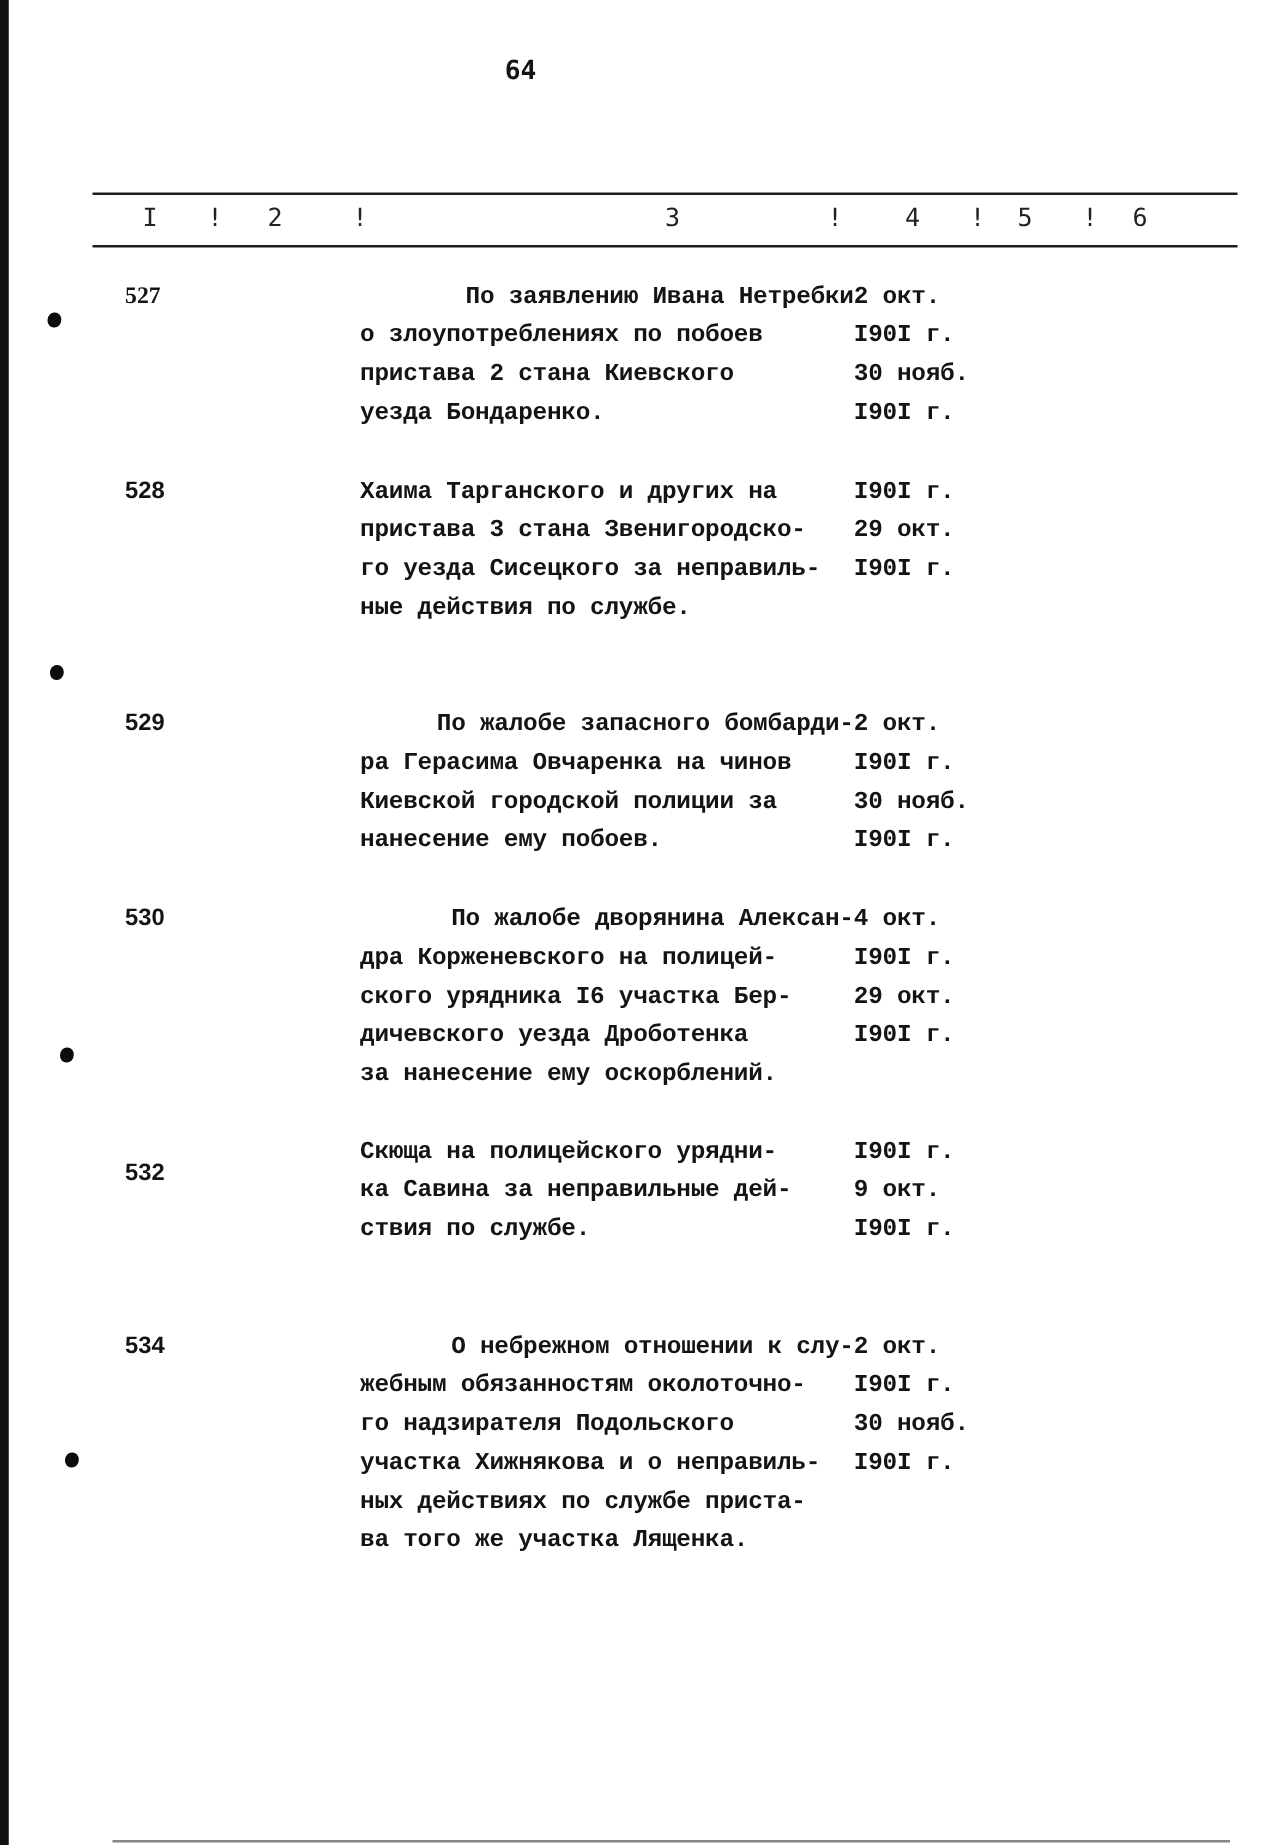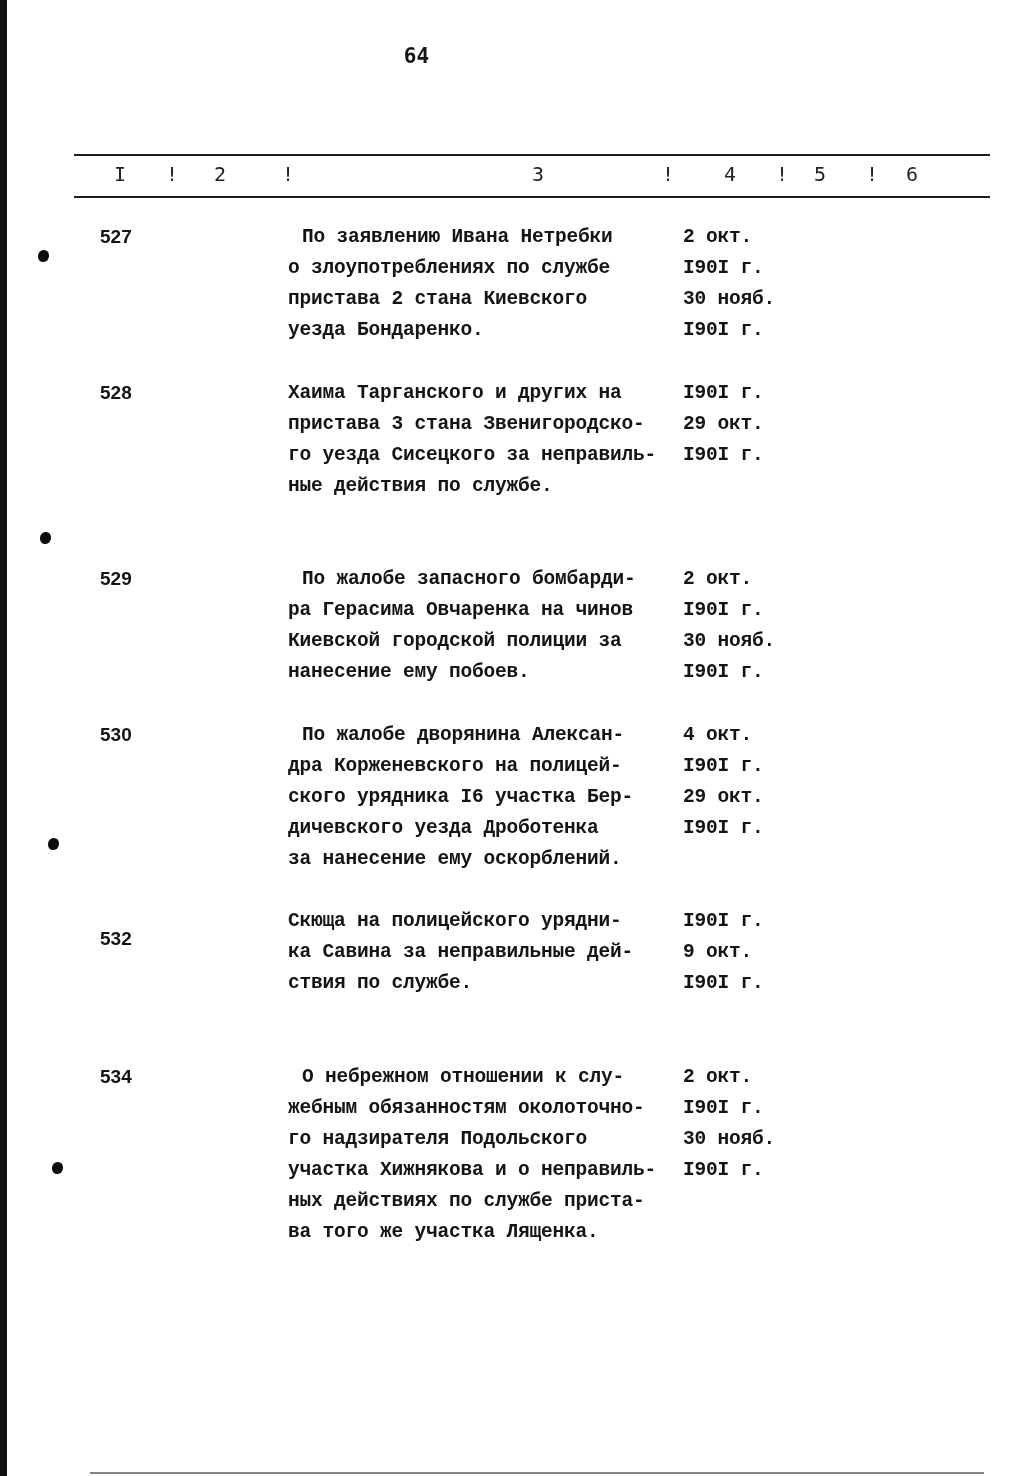--- a/index.html
+++ b/index.html
@@ -103,20 +103,21 @@
       width: 395px;
       vertical-align: top;
     }
     .line .date {
       display: inline-block;
       vertical-align: top;
     }
     .first .desc {
       padding-left: 14px;
       width: 381px;
+      text-align: right;
     }
   </style>
 </head>
 <body>
 
 <div class="left-edge"></div>
 <div class="bottom-edge"></div>
 
 <div class="punch" style="left:38px; top:250px;"></div>
 <div class="punch" style="left:40px; top:532px;"></div>
@@ -135,24 +136,24 @@
   <span style="left:662px;">!</span>
   <span style="left:724px;">4</span>
   <span style="left:776px;">!</span>
   <span style="left:814px;">5</span>
   <span style="left:866px;">!</span>
   <span style="left:906px;">6</span>
 </div>
 <div class="rule" style="top:196px;"></div>
 
 <div class="entry" style="top:222px;">
-  <div class="entry-num" style="top:4px;">527</div>
+  <div class="entry-num" style="top:4px;font-family:Liberation Serif, serif;">527</div>
   <div class="entry-lines">
     <div class="line first"><span class="desc">По заявлению Ивана Нетребки</span><span class="date">2 окт.</span></div>
-    <div class="line"><span class="desc">о злоупотреблениях по службе</span><span class="date">I90I г.</span></div>
+    <div class="line"><span class="desc">о злоупотреблениях по побоев</span><span class="date">I90I г.</span></div>
     <div class="line"><span class="desc">пристава 2 стана Киевского</span><span class="date">30 нояб.</span></div>
     <div class="line"><span class="desc">уезда Бондаренко.</span><span class="date">I90I г.</span></div>
   </div>
 </div>
 
 <div class="entry" style="top:378px;">
   <div class="entry-num" style="top:4px;">528</div>
   <div class="entry-lines">
     <div class="line"><span class="desc">Хаима Тарганского и других на</span><span class="date">I90I г.</span></div>
     <div class="line"><span class="desc">пристава 3 стана Звенигородско-</span><span class="date">29 окт.</span></div>

